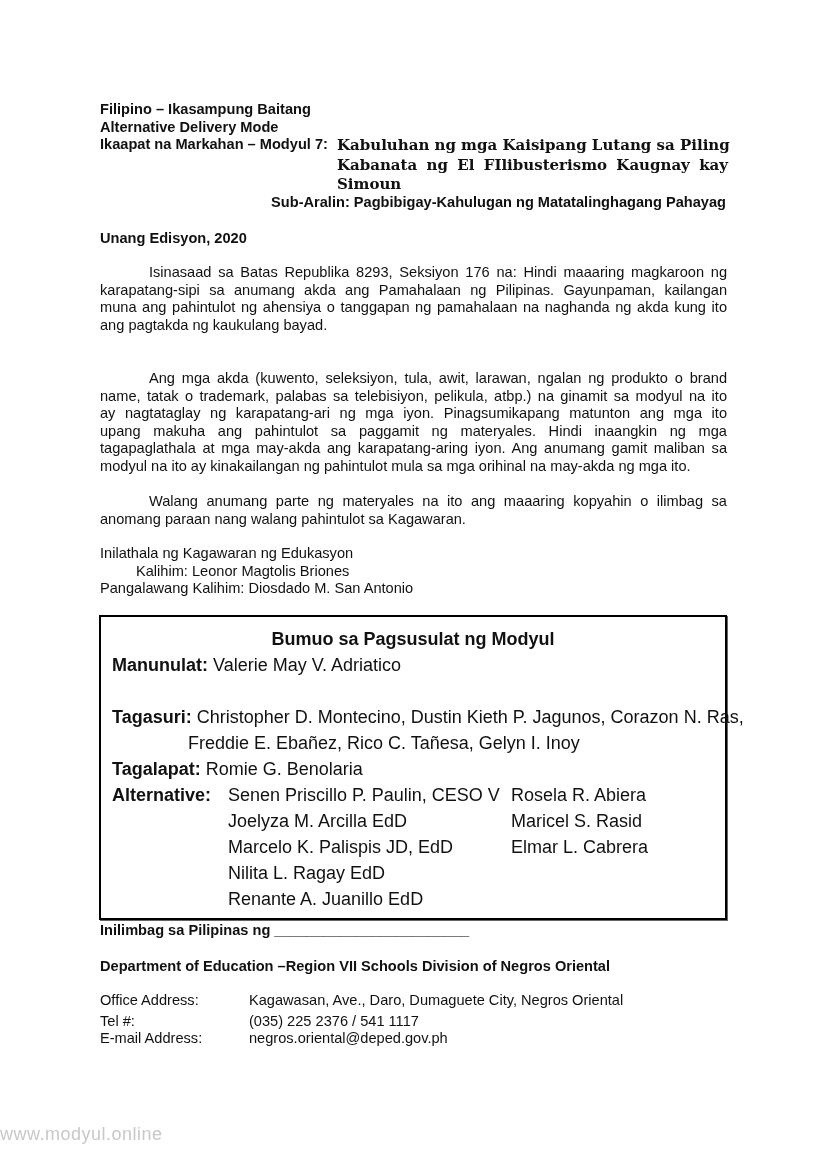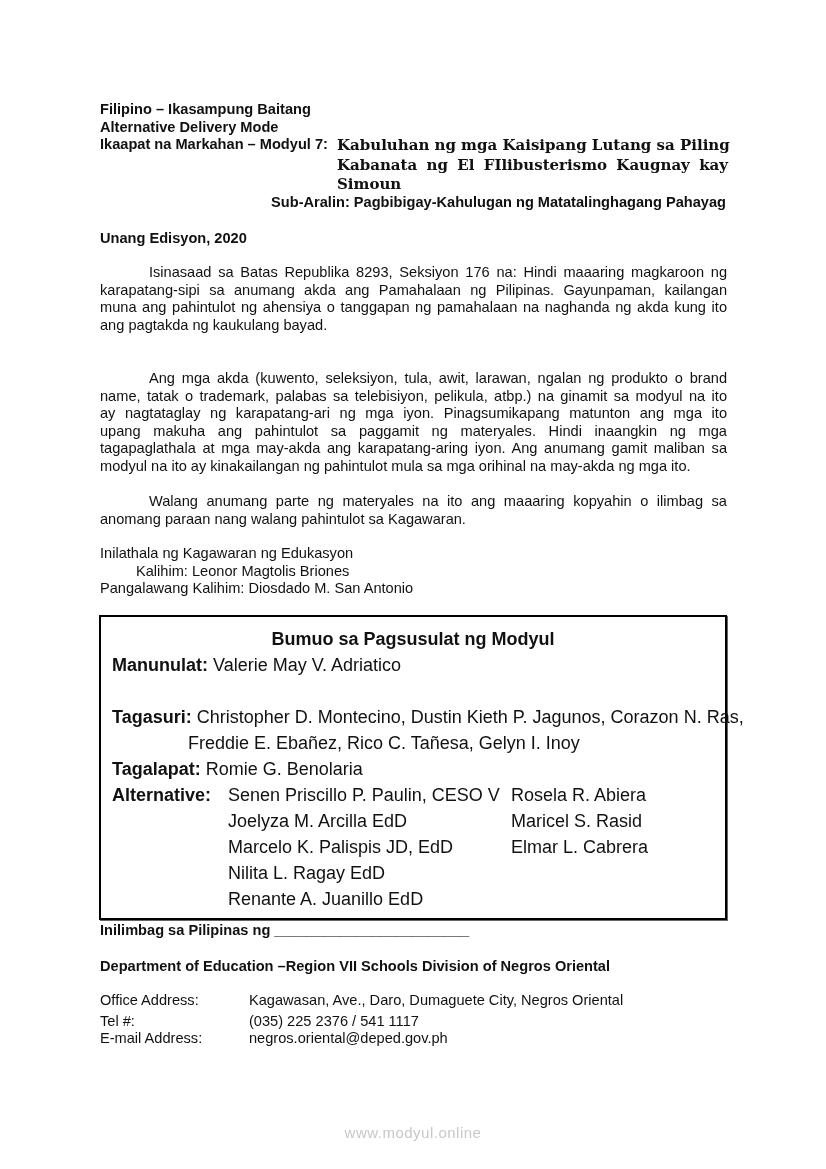--- a/index.html
+++ b/index.html
@@ -20,22 +20,22 @@
 
   .para { position: absolute; left: 100px; width: 627px; text-align: justify; line-height: 17.5px; }
   .para .ln { display: block; white-space: nowrap; text-align: justify; text-align-last: justify; }
   .para .ln.last { text-align-last: left; }
   .para .ln.indent { padding-left: 49px; }
 
   #credits-box { left: 99px; top: 615px; width: 624px; height: 301px;
                  border: 2px solid #000; box-shadow: 1px 1px 0 #666; }
   .crow { position: absolute; white-space: nowrap; font-size: 18px; line-height: 17px; }
 
-  #watermark { left: 0; width: 826px; top: 1124px; text-align: center; color: #c8c8c8;
-               font-size: 15px; letter-spacing: 0.5px; }
+  #watermark { left: 0; width: 826px; top: 1124px; color: #c8c8c8;
+               font-size: 18px; letter-spacing: 0.5px; }
 </style>
 </head>
 <body>
 
 <div id="hdr" class="abs">
   <div class="hdr-line">Filipino – Ikasampung Baitang</div>
   <div class="hdr-line">Alternative Delivery Mode</div>
   <div class="hdr-title-row">
     <span class="hdr-title-label">Ikaapat na Markahan – Modyul 7:</span>
   </div>

